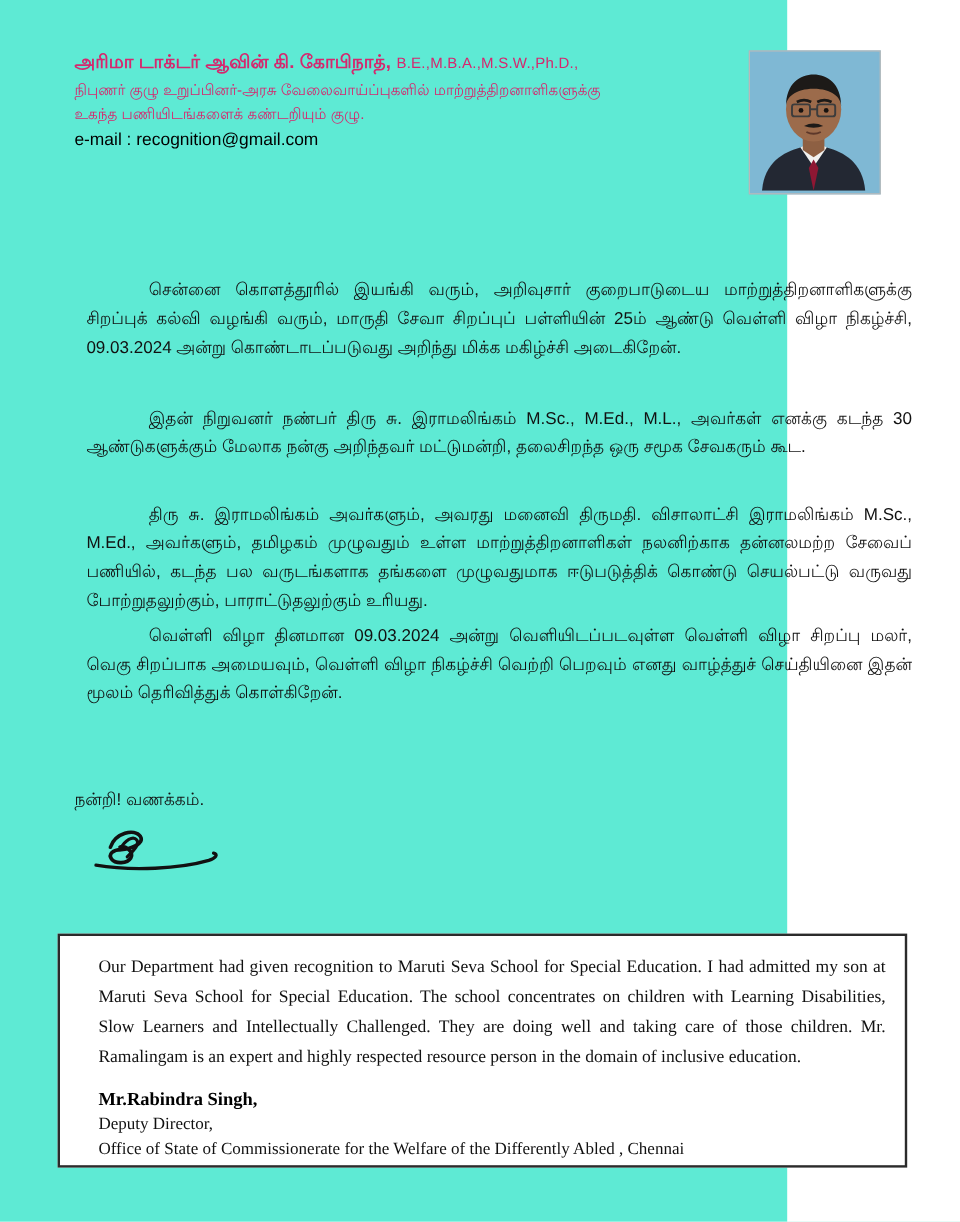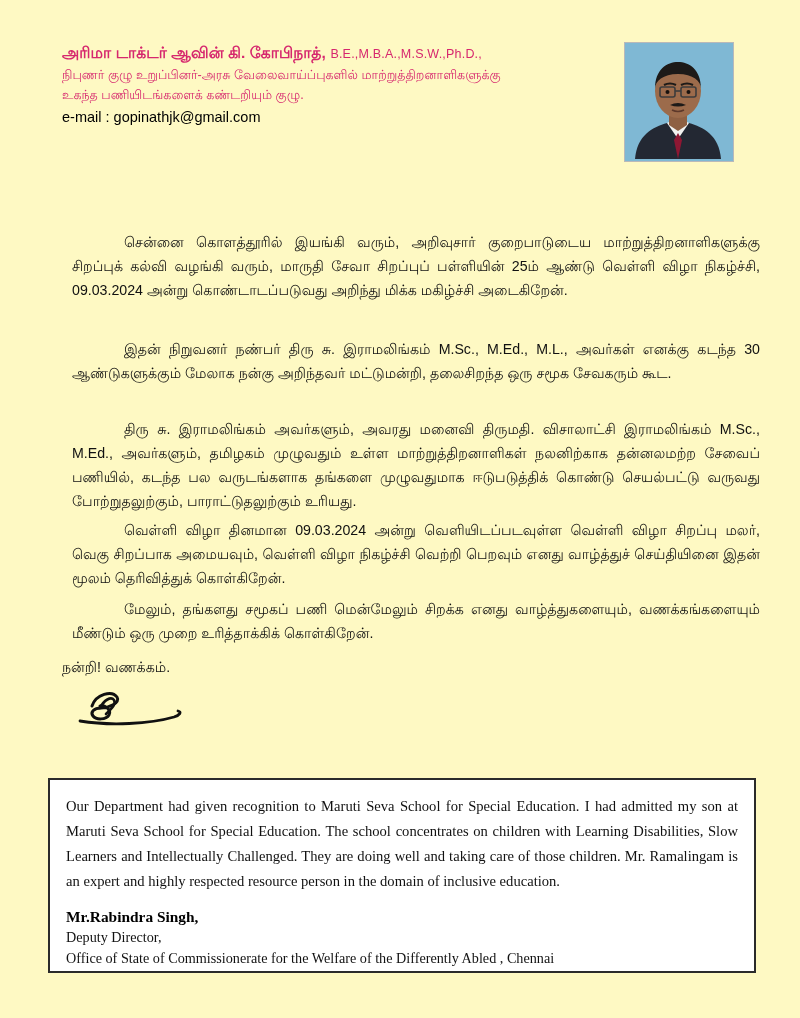--- a/index.html
+++ b/index.html
@@ -11,23 +11,23 @@
     width: 800px;
     height: 1018px;
     font-family: "Liberation Sans", sans-serif;
     color: #000000;
     position: relative;
     overflow: hidden;
   }
 
   .page {
     position: relative;
-    width: 800px;
+    width: 656px;
     height: 1018px;
-    background: #fef9c3;
+    background: #5eead4;
   }
 
   
   .letterhead {
     position: absolute;
     left: 62px;
     top: 44px;
     width: 545px;
   }
   .lh-nameline {
@@ -131,20 +131,21 @@
     left: 48px;
     top: 778px;
     width: 708px;
     height: 195px;
     border: 2px solid #2b2b2b;
     box-sizing: border-box;
     background: #ffffff;
   }
   .testimonial-inner {
     padding: 14px 16px 10px 16px;
+    margin-left: 16px;
   }
   .testimonial-body {
     font-family: "Liberation Serif", serif;
     font-size: 14.6px;
     line-height: 1.72;
     text-align: justify;
     color: #111111;
     margin: 0 0 14px 0;
   }
   .t-sig-name {
@@ -168,21 +169,21 @@
 
 <div class="page">
 
   <div class="letterhead">
     <p class="lh-nameline">
       <span class="lh-name">அரிமா டாக்டர் ஆவின் கி. கோபிநாத்,</span>
       <span class="lh-degrees">B.E.,M.B.A.,M.S.W.,Ph.D.,</span>
     </p>
     <p class="lh-sub">நிபுணர் குழு உறுப்பினர்-அரசு வேலைவாய்ப்புகளில்  மாற்றுத்திறனாளிகளுக்கு</p>
     <p class="lh-sub">உகந்த பணியிடங்களைக் கண்டறியும் குழு.</p>
-    <p class="lh-contact">e-mail : gopinathjk@gmail.com</p>
+    <p class="lh-contact">e-mail : recognition@gmail.com</p>
   </div>
 
   <div class="photo-frame">
     <svg width="106" height="116" viewBox="0 0 106 116" xmlns="http://www.w3.org/2000/svg">
       <rect x="0" y="0" width="106" height="116" fill="#7fb8d4"></rect>
       <rect x="0" y="0" width="106" height="116" fill="none"></rect>
 
       <path d="M10 116 C12 92 28 84 42 80 L64 80 C78 84 94 92 96 116 Z" fill="#232833"></path>
 
       <path d="M42 80 L53 96 L64 80 L60 78 L46 78 Z" fill="#f2f2f0"></path>
@@ -209,21 +210,20 @@
 
       <path d="M47 67 q6 3 12 0" stroke="#5d382a" stroke-width="1.6" fill="none"></path>
     </svg>
   </div>
 
 
   <div class="para p1">சென்னை கொளத்தூரில் இயங்கி வரும், அறிவுசார் குறைபாடுடைய மாற்றுத்திறனாளிகளுக்கு சிறப்புக் கல்வி வழங்கி வரும், மாருதி சேவா சிறப்புப் பள்ளியின் 25ம் ஆண்டு வெள்ளி விழா நிகழ்ச்சி, 09.03.2024 அன்று கொண்டாடப்படுவது அறிந்து மிக்க மகிழ்ச்சி அடைகிறேன்.</div>
   <div class="para p2">இதன் நிறுவனர் நண்பர் திரு சு. இராமலிங்கம் M.Sc., M.Ed., M.L., அவர்கள் எனக்கு கடந்த 30 ஆண்டுகளுக்கும் மேலாக நன்கு அறிந்தவர் மட்டுமன்றி, தலைசிறந்த ஒரு சமூக சேவகரும் கூட.</div>
   <div class="para p3">திரு சு. இராமலிங்கம் அவர்களும், அவரது மனைவி திருமதி. விசாலாட்சி இராமலிங்கம் M.Sc., M.Ed., அவர்களும், தமிழகம் முழுவதும் உள்ள மாற்றுத்திறனாளிகள் நலனிற்காக தன்னலமற்ற சேவைப் பணியில், கடந்த பல வருடங்களாக தங்களை முழுவதுமாக ஈடுபடுத்திக் கொண்டு செயல்பட்டு வருவது போற்றுதலுற்கும், பாராட்டுதலுற்கும் உரியது.</div>
   <div class="para p4">வெள்ளி விழா தினமான 09.03.2024 அன்று வெளியிடப்படவுள்ள வெள்ளி விழா சிறப்பு மலர், வெகு சிறப்பாக அமையவும், வெள்ளி விழா நிகழ்ச்சி வெற்றி பெறவும் எனது வாழ்த்துச் செய்தியினை இதன் மூலம் தெரிவித்துக் கொள்கிறேன்.</div>
-  <div class="para p5">மேலும், தங்களது சமூகப் பணி மென்மேலும் சிறக்க எனது வாழ்த்துகளையும், வணக்கங்களையும் மீண்டும் ஒரு முறை உரித்தாக்கிக் கொள்கிறேன்.</div>
 
   <div class="thanks">நன்றி! வணக்கம்.</div>
 
   <div class="signature">
     <svg width="170" height="46" viewBox="0 0 170 46" xmlns="http://www.w3.org/2000/svg">
       <path d="M22 18 C26 6 42 2 47 9 C51 15 38 20 31 20 C24 20 20 24 23 28 C26 32 36 32 39 27 C42 22 34 16 30 18" stroke="#111111" stroke-width="3" fill="none" stroke-linecap="round" stroke-linejoin="round"></path>
       <path d="M30 20 C34 12 41 8 44 12 C47 16 40 22 36 26" stroke="#111111" stroke-width="2.6" fill="none" stroke-linecap="round"></path>
       <path d="M10 33 C40 38 80 36 104 29 C110 27 112 24 108 23" stroke="#111111" stroke-width="2.8" fill="none" stroke-linecap="round"></path>
     </svg>
   </div>

